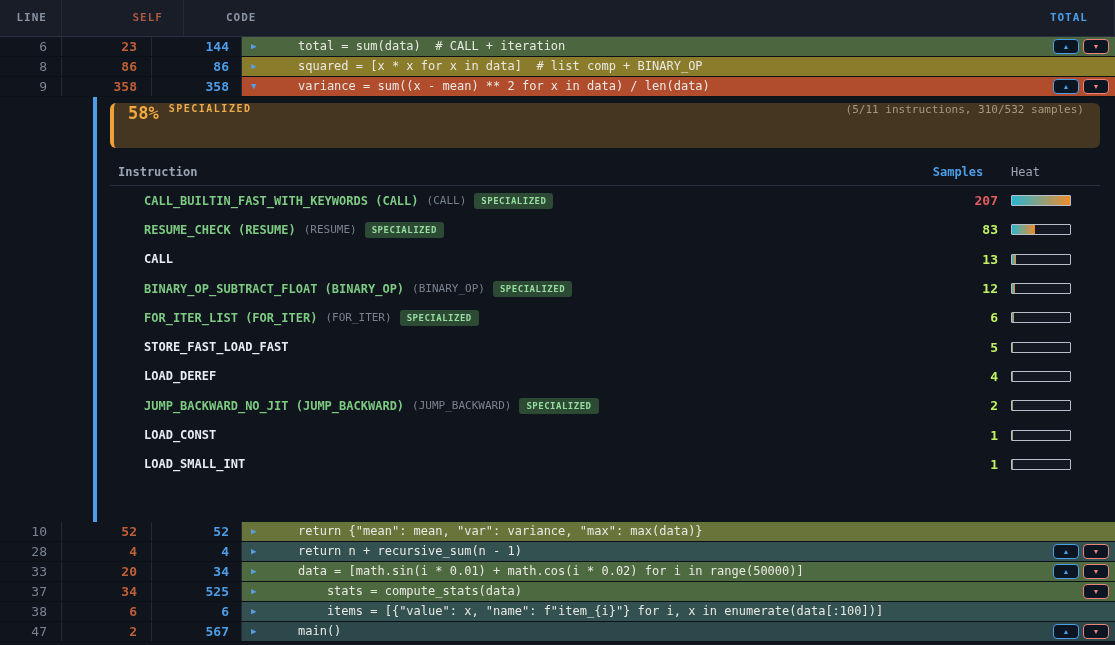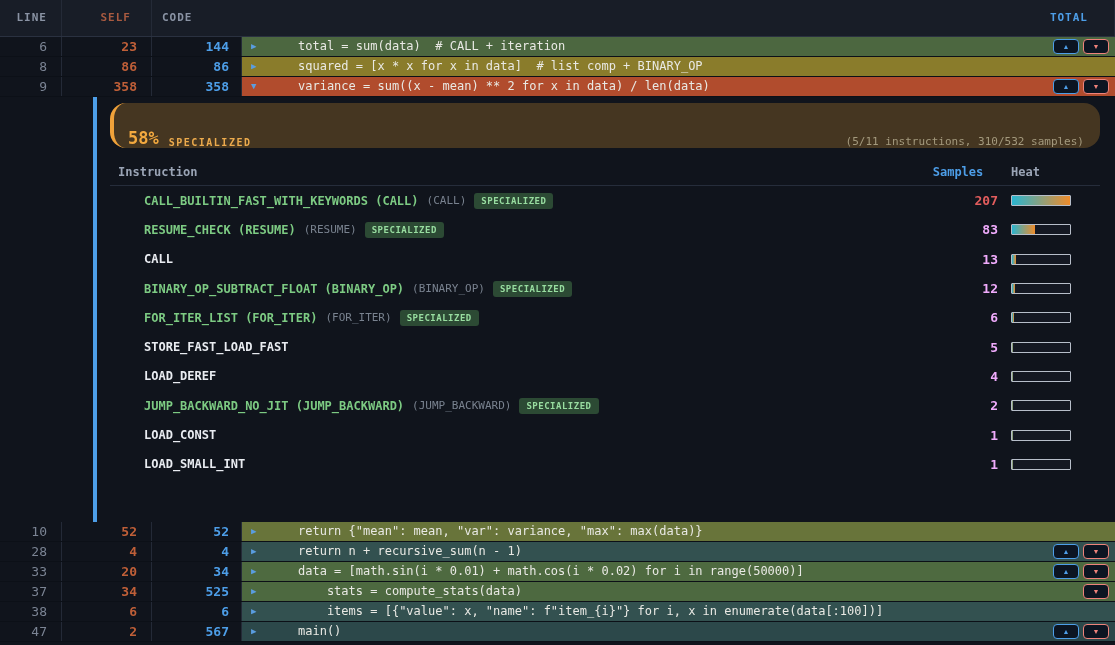--- a/index.html
+++ b/index.html
@@ -1,21 +1,21 @@
 <!DOCTYPE html>
 <html><head>
 <meta charset="utf-8">
 <style>
   * { margin:0; padding:0; box-sizing:border-box; }
   html,body { width:1115px; height:645px; overflow:hidden; }
   body { background:#10141c; font-family:"DejaVu Sans Mono", monospace; }
   .app { position:relative; width:1115px; height:645px; background:#10141c; }
 
   
-  .header-row { display:flex; height:37px; background:#181d27; border-bottom:1px solid #2a3140; align-items:flex-start; }
+  .header-row { display:flex; height:37px; background:#181d27; border-bottom:1px solid #2a3140; align-items:flex-start;gap:32px; }
   .hdr { font-size:11px; font-weight:bold; letter-spacing:1px; line-height:36px; }
   .col-line  { width:62px;  text-align:right; padding-right:14px; color:#8a93a4; border-right:1px solid #242a37; }
   .col-self  { width:90px;  text-align:right; padding-right:20px; color:#a85a40; border-right:1px solid #242a37; }
   .col-total { width:90px;  text-align:right; padding-right:26px; color:#4d9ee8; border-right:1px solid #242a37; }
   .col-code  { flex:1; padding-left:10px; color:#8a93a4; }
 
   
   .code-row { display:flex; height:20px; border-bottom:1px solid #0c1017; }
   .c-line  { width:62px; text-align:right; padding-right:14px; color:#7b8494; font-size:13px; line-height:19px; border-right:1px solid #242a37; }
   .c-self  { width:90px; text-align:right; padding-right:14px; color:#bf5f38; font-weight:bold; font-size:13px; line-height:19px; border-right:1px solid #242a37; }
@@ -25,42 +25,42 @@
   .c-text  { position:absolute; left:56px; top:0; white-space:pre; font-size:12px; color:#e9e9e4; line-height:19px; font-family:"DejaVu Sans Mono", monospace; }
   .c-btns  { position:absolute; right:6px; top:2px; display:flex; gap:4px; }
   .nav-btn { width:26px; height:15px; border-radius:4px; background:#0c1522; font-size:7px; line-height:12px; text-align:center; cursor:pointer; padding:0; }
   .btn-up   { border:1.5px solid #4d9ee8; color:#4d9ee8; }
   .btn-down { border:1.5px solid #ee837b; color:#ee837b; }
 
   
   .detail-wrap { position:relative; height:425px; }
   .detail-marker { position:absolute; left:93px; top:0; bottom:0; width:4px; background:#4d9ee8; }
   .detail-content { position:absolute; left:110px; top:0; width:990px; height:100%; padding-top:6px; }
-  .summary-box { height:45px; background:#453621; border-left:4px solid #f0a23a; border-radius:16px;
-                 display:flex; align-items:flex-end; padding:0 16px 0 14px; }
+  .summary-box { height:45px; background:#453621; border-left:4px solid #f0a23a; border-radius:6px;
+                 display:flex; align-items:flex-start; padding:0 16px 12px 14px; }
   .pct { font-size:17px; font-weight:bold; color:#f3a93f; }
   .pct-label { font-size:10px; font-weight:bold; letter-spacing:1.5px; color:#edab4d; margin-left:10px; }
   .summary-meta { margin-left:auto; font-size:11px; color:#a49a7e; }
 
   .instr-header { display:flex; align-items:flex-end; height:24px; margin-top:14px; padding:0 29px 6px 8px;
                   border-bottom:1px solid #262d3b; }
   .ih-name { flex:1; font-size:12px; font-weight:600; color:#9aa4b5; }
   .ih-samples { width:80px; text-align:center; font-size:12px; font-weight:bold; color:#4d9ee8; }
-  .ih-heat { width:60px; margin-left:13px; font-size:12px; font-weight:700; color:#9aa4b5; }
+  .ih-heat { width:60px; margin-left:13px; font-size:12px; font-weight:400; color:#9aa4b5; }
 
   .instr-row { display:flex; align-items:center; height:29.3px; padding:0 29px 0 8px; }
   .in-name { flex:1; display:flex; align-items:center; gap:8px; min-width:0;margin-left:26px; }
   .in-label { font-size:12px; font-weight:bold; color:#e9ecf1; white-space:nowrap; }
   .in-label.spec { color:#7dcb83; }
   .in-base { font-size:11px; color:#79828f; white-space:nowrap; }
   .spec-badge { background:#2c4a34; color:#98dda0; font-size:9px; font-weight:bold; letter-spacing:0.5px;
                 padding:3px 7px; border-radius:3px; white-space:nowrap; }
   .in-samples { width:80px; text-align:right; font-size:13px; font-weight:bold; }
   .in-samples.hot  { color:#e25d5d; }
-  .in-samples.cool { color:#f0abfc; }
+  .in-samples.cool { color:#bef264; }
   .heat-bar { width:60px; height:11px; margin-left:13px; border:1px solid #b7bec9; border-radius:1px; background:#141822; }
   .heat-fill { height:100%; background:linear-gradient(90deg,#2ab5d0,#ee8c2b); }
 </style>
 </head>
 <body>
 
 <div class="app">
 
   <div class="header-row">
     <div class="hdr col-line">LINE</div>

